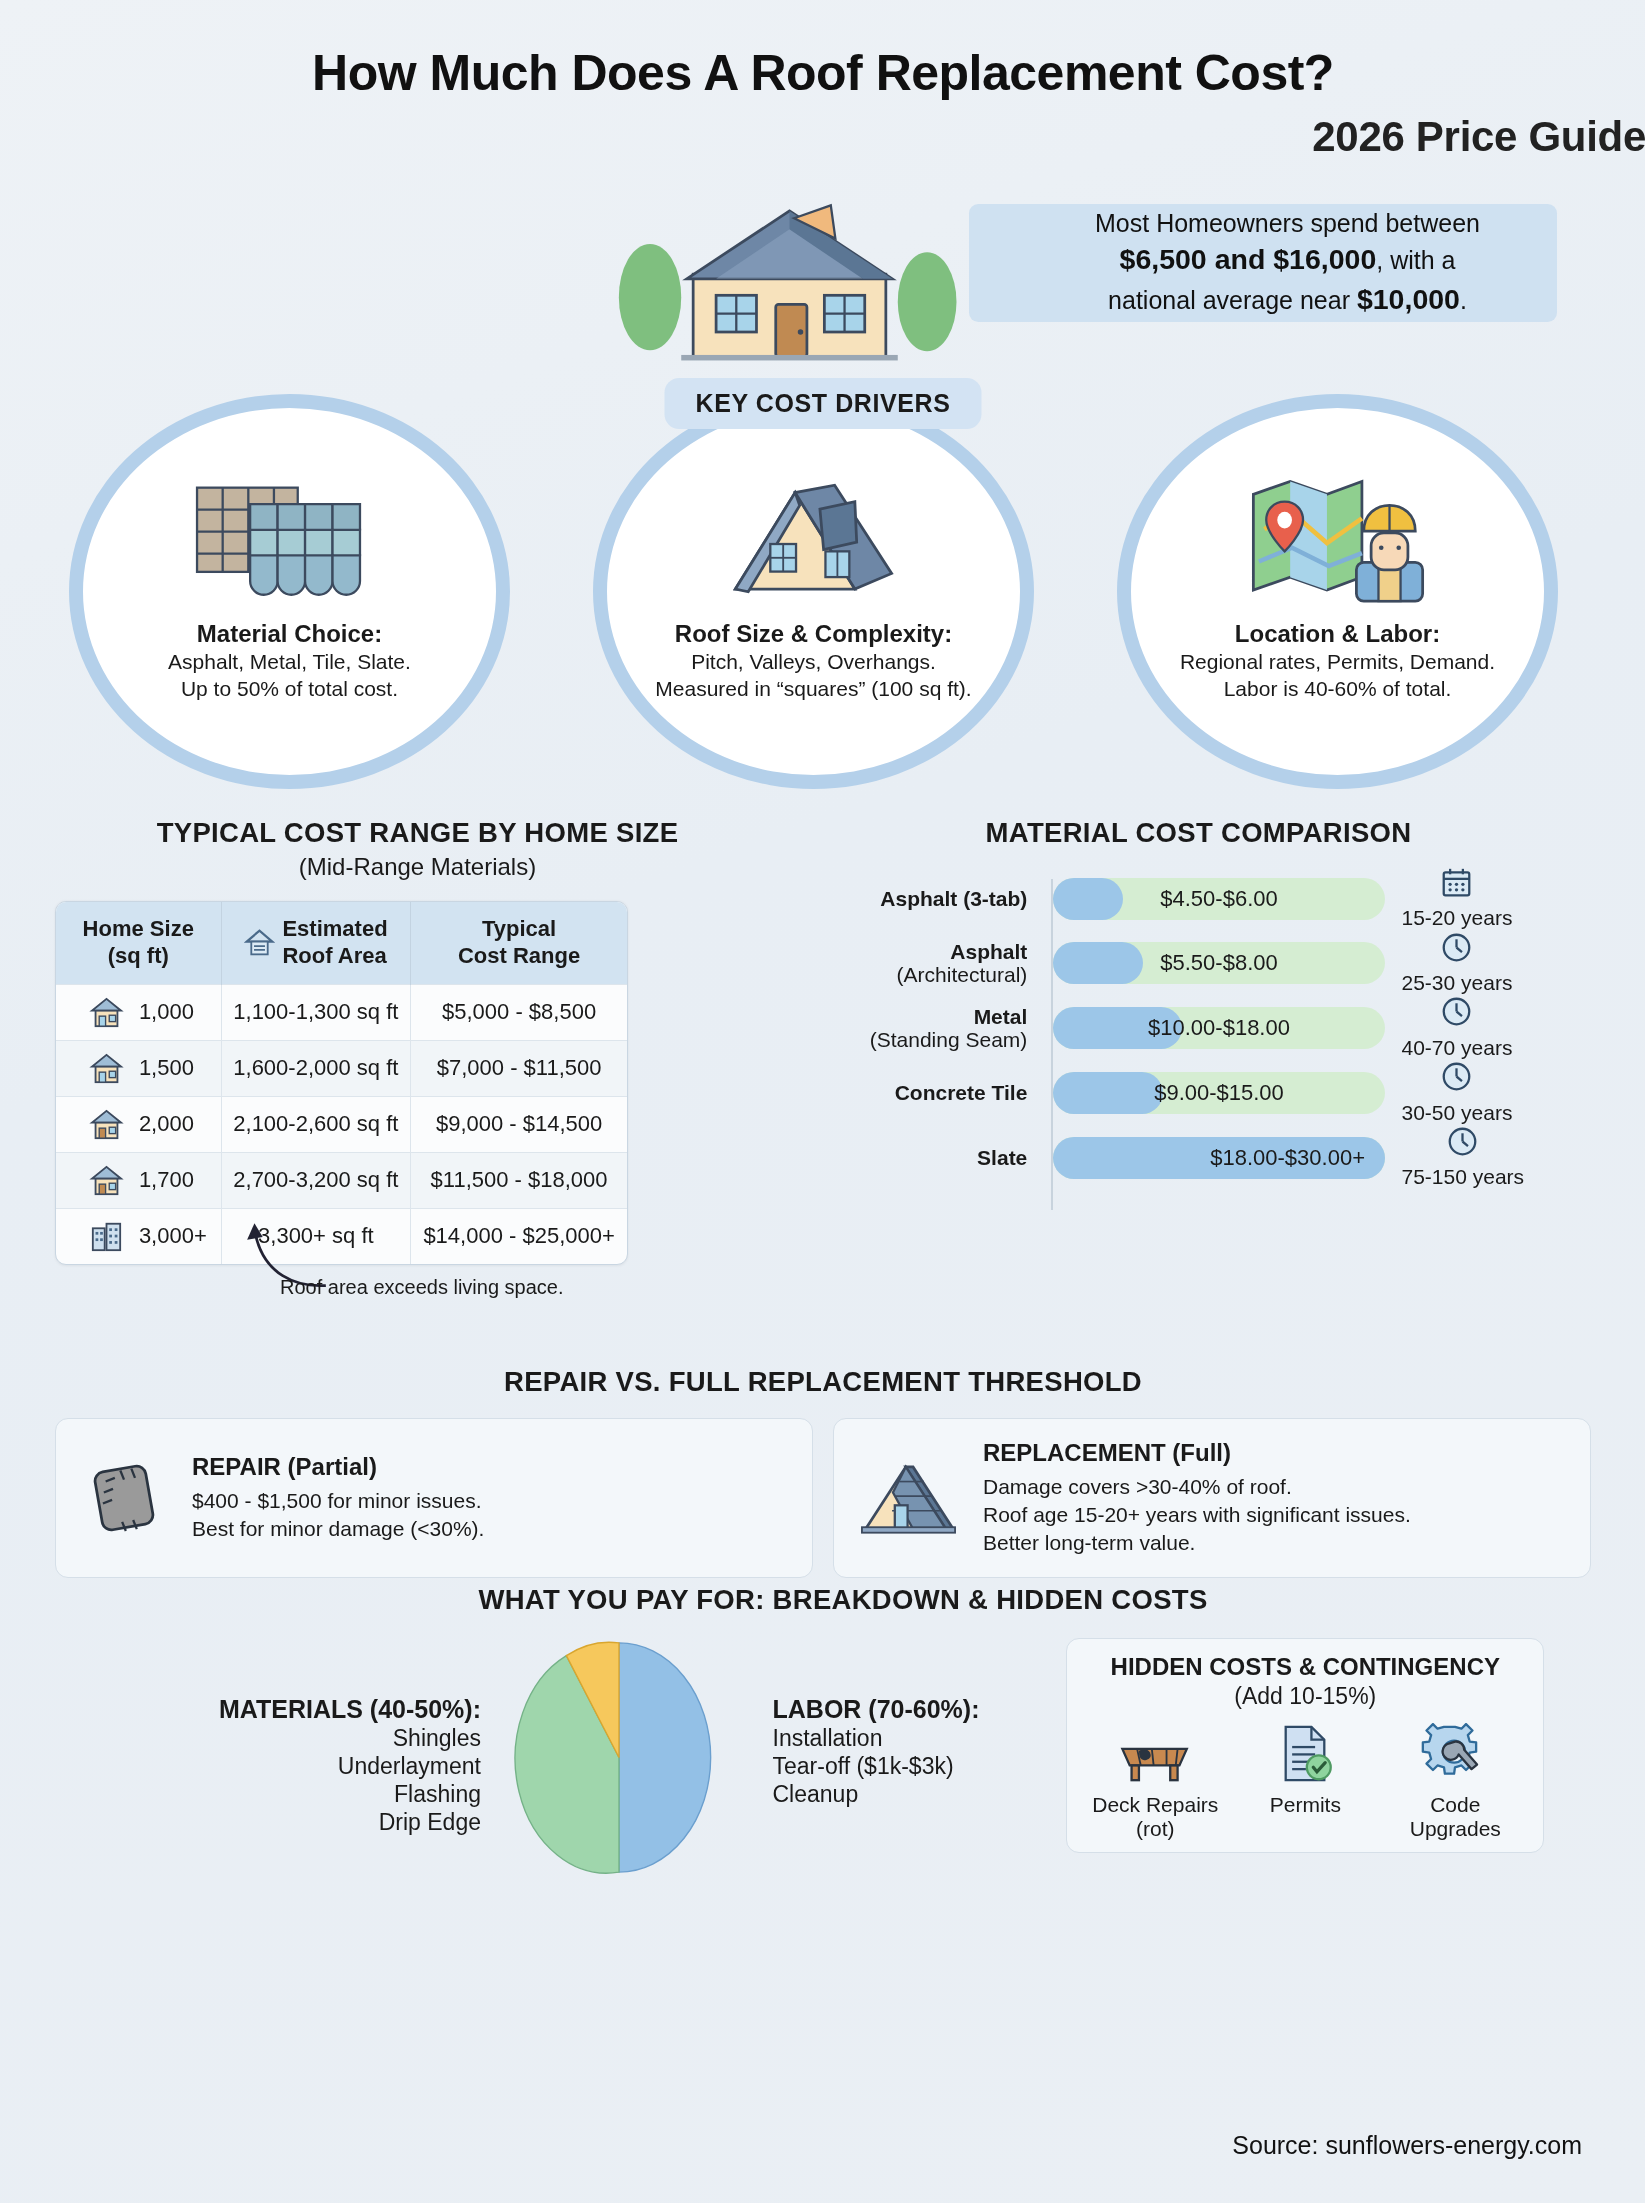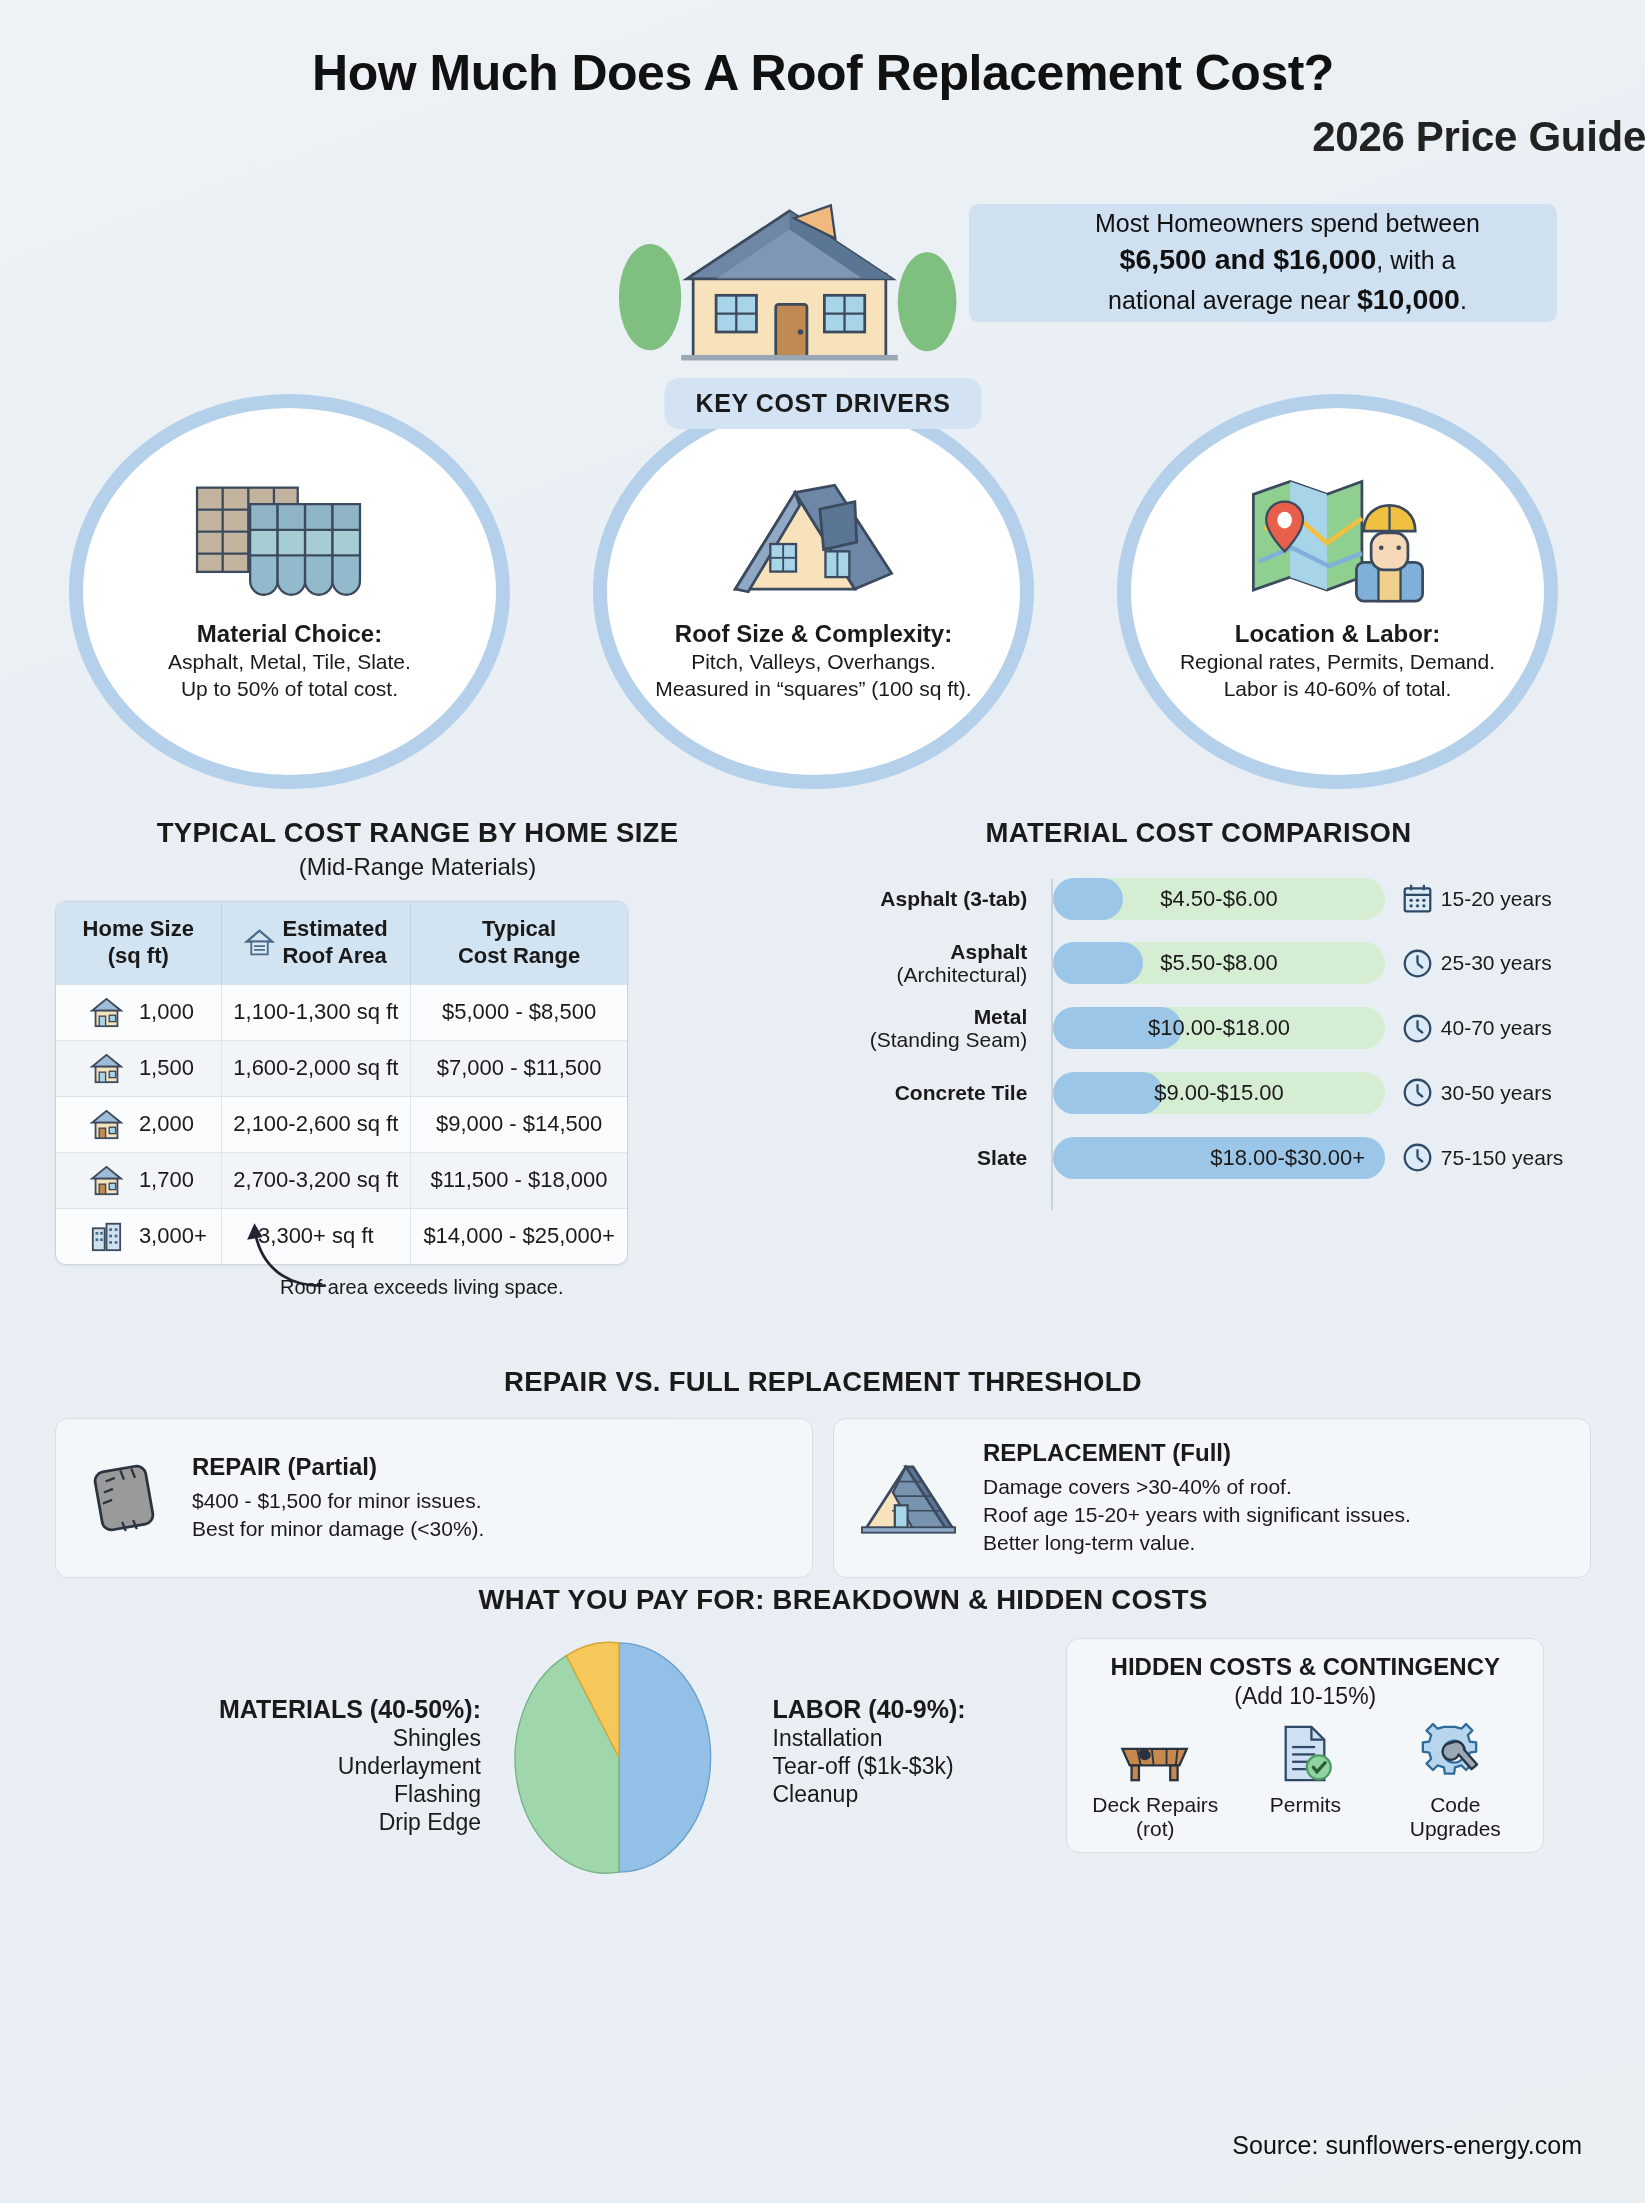--- a/index.html
+++ b/index.html
@@ -98,21 +98,21 @@
   }
   .btrack {
     position: relative; width: 332px; height: 42px;
     background: #d5edd2; border-radius: 21px; margin-left: 11px;
   }
   .bfill { position: absolute; left: 0; top: 0; height: 42px; background: #9cc6e8; border-radius: 21px; }
   .bval {
     position: absolute; inset: 0; display: flex; align-items: center; justify-content: center;
     font-size: 22px; z-index: 2;
   }
-  .blife { display: flex; align-items: center; gap: 8.3px; margin-left: 16.5px; font-size: 21px; white-space: nowrap; }
+  .blife { display: flex; align-items: center; gap: 8.3px; margin-left: 16.5px; font-size: 21px; white-space: nowrap; flex-direction: column; }
 
   
   .rvr { position: relative; margin-top: 7.3px; }
   .rvr-cards { display: flex; gap: 20px; padding: 0 55px; margin-top: 20px; }
   .card {
     flex: 1; background: #f3f7fa; border: 0.9px solid #d5dfe8; border-radius: 13px;
     padding: 20px 24px; display: flex; align-items: center; gap: 24px; min-height: 136px;
   }
   .card h4 { font-size: 24px; font-weight: bold; margin-bottom: 5.5px; }
   .card p { font-size: 21px; line-height: 1.33; }
@@ -550,21 +550,21 @@
       <div class="pie-wrap">
         <svg width="220" height="239" viewBox="0 0 240 260">
           <g transform="translate(120,130)">
             <path d="M0 0 L0 -125 A100 125 0 0 1 0 125 Z" fill="#93c0e6" stroke="#6b9fce" stroke-width="1.5"></path>
             <path d="M0 0 L0 125 A100 125 0 0 1 -57.4 -111.1 Z" fill="#9fd6ac" stroke="#74b287" stroke-width="1.5"></path>
             <path d="M0 0 L-57.4 -111.1 A100 125 0 0 1 0 -125 Z" fill="#f6c85c" stroke="#d9a62f" stroke-width="1.5"></path>
           </g>
         </svg>
       </div>
       <div class="lab-txt">
-        <h4>LABOR (40-9%):</h4>
+        <h4>LABOR (70-60%):</h4>
         <p>Installation</p>
         <p>Tear-off ($1k-$3k)</p>
         <p>Cleanup</p>
       </div>
       <div class="hidden-box">
         <h4>HIDDEN COSTS &amp; CONTINGENCY</h4>
         <div class="hsub">(Add 10-15%)</div>
         <div class="hidden-items">
           <div class="hitem">
             <svg width="81" height="61" viewBox="0 0 88 66">

